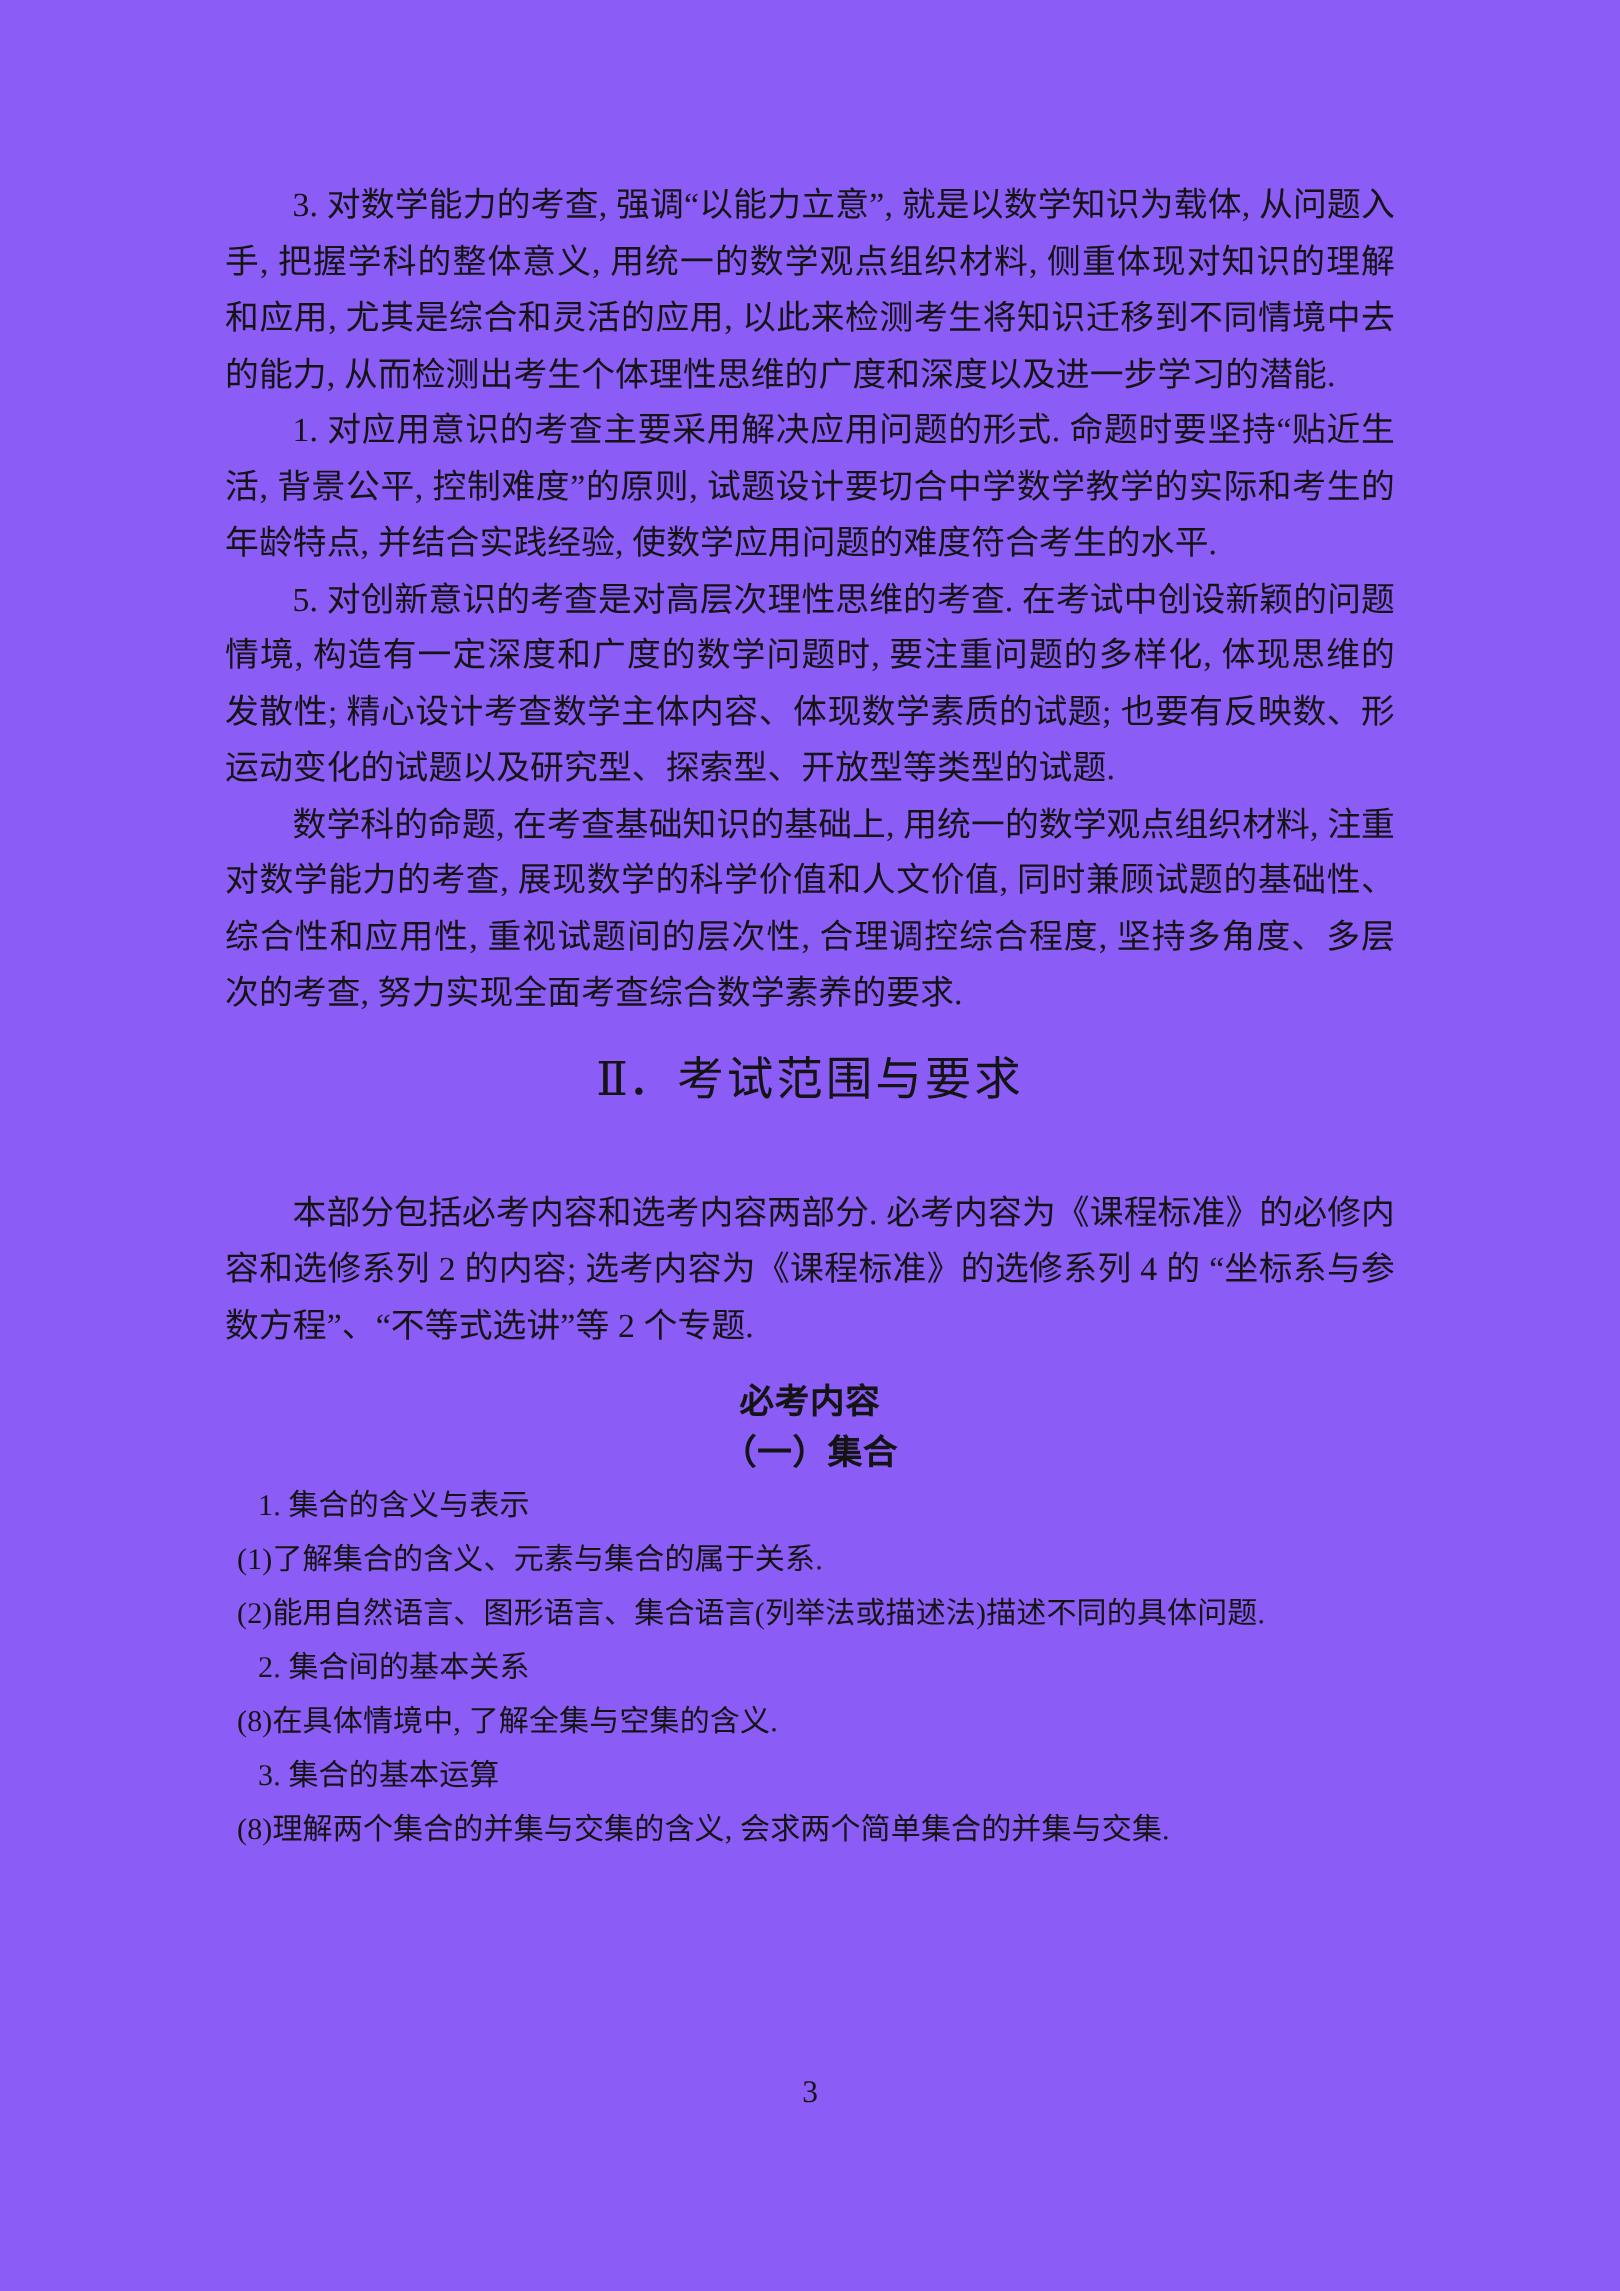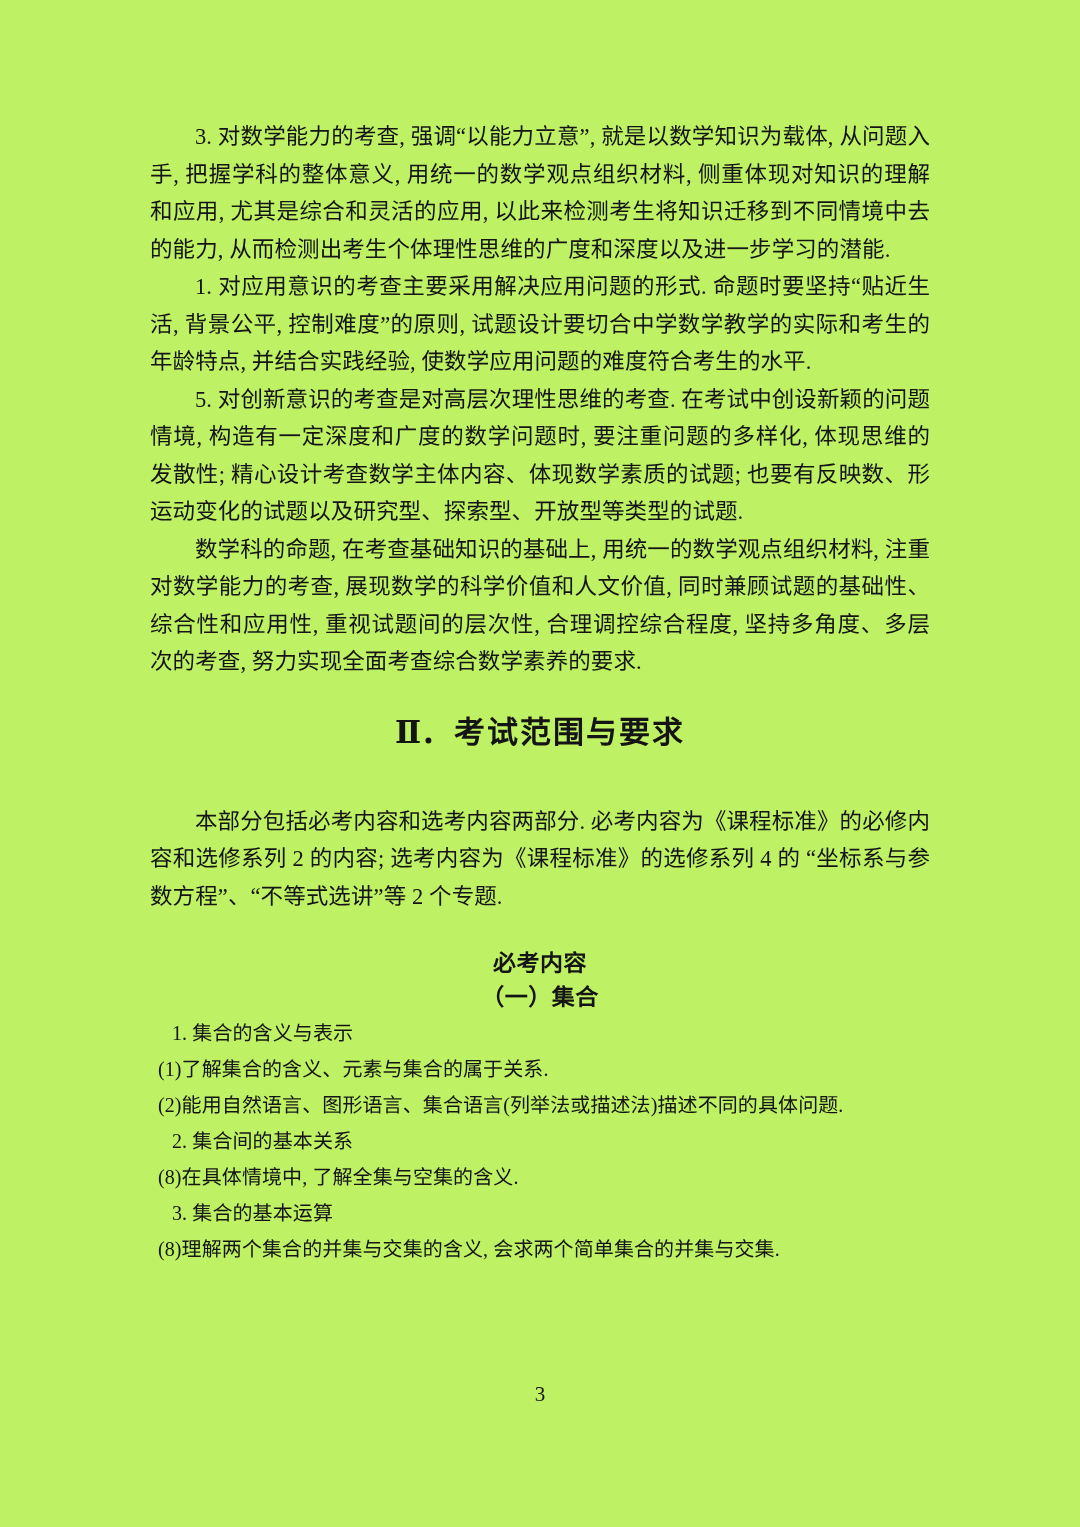--- a/index.html
+++ b/index.html
@@ -6,21 +6,21 @@
   html, body {
     margin: 0;
     padding: 0;
     background: #ffffff;
   }
   .page {
     position: relative;
     width: 1080px;
     height: 1527px;
     margin: 0 auto;
-    background: #bef264;
+    background: #8b5cf6;
     box-sizing: border-box;
     font-family: "Liberation Serif", "DejaVu Serif", serif;
     color: #141414;
     overflow: hidden;
   }
   .content {
     position: absolute;
     left: 150px;
     top: 118px;
     width: 780px;
@@ -32,43 +32,43 @@
     text-align: justify;
     text-justify: inter-ideograph;
     text-indent: 2em;
     margin: 0;
     letter-spacing: 0.1px;
   }
   
   .section-heading {
     font-size: 31px;
     line-height: 44px;
-    font-weight: 700;
+    font-weight: 400;
     text-align: center;
-    margin: 30px 0 0 0;
+    margin: 17px 0 0 0;
     letter-spacing: 2px;
   }
   .section-heading .numeral {
     font-family: "Liberation Serif", "DejaVu Serif", serif;
     letter-spacing: 0px;
   }
   .after-heading-gap {
     height: 48px;
   }
   
   .center-bold {
     font-size: 23px;
     line-height: 34px;
     font-weight: 700;
     text-align: center;
     margin: 0;
     letter-spacing: 0.5px;
   }
   .center-bold.spaced-top {
-    margin-top: 32px;
+    margin-top: 16px;
   }
   
   .item {
     font-size: 20px;
     line-height: 36px;
     margin: 0;
     text-indent: 0;
     text-align: justify;
     text-justify: inter-ideograph;
     letter-spacing: 0.1px;

